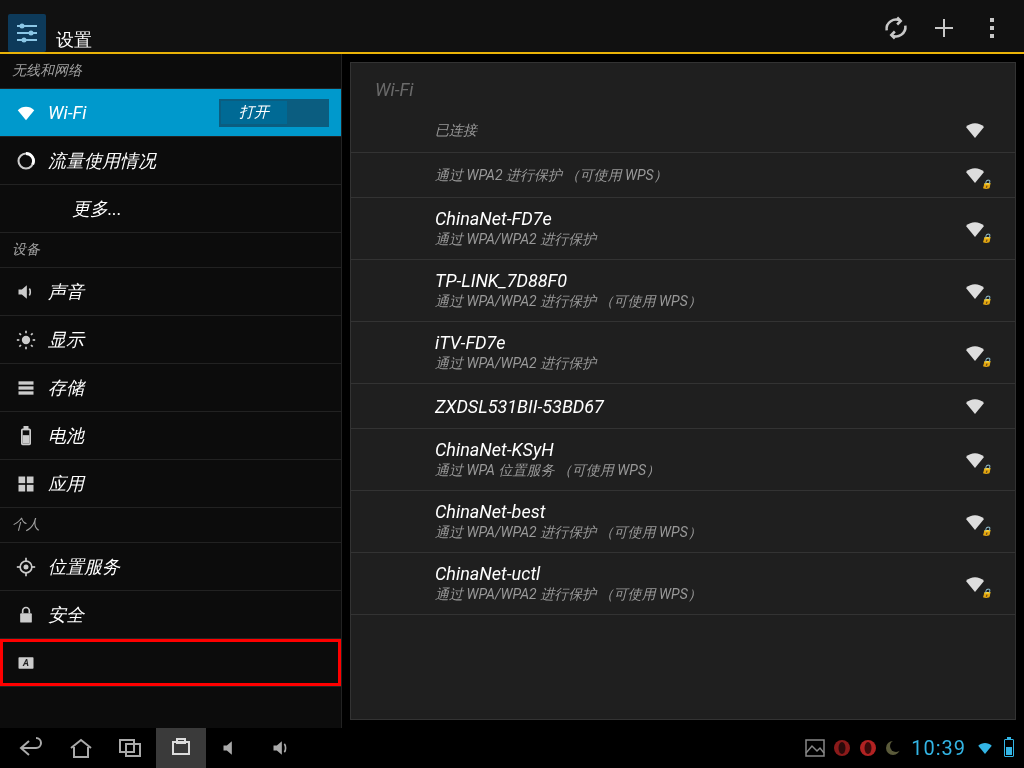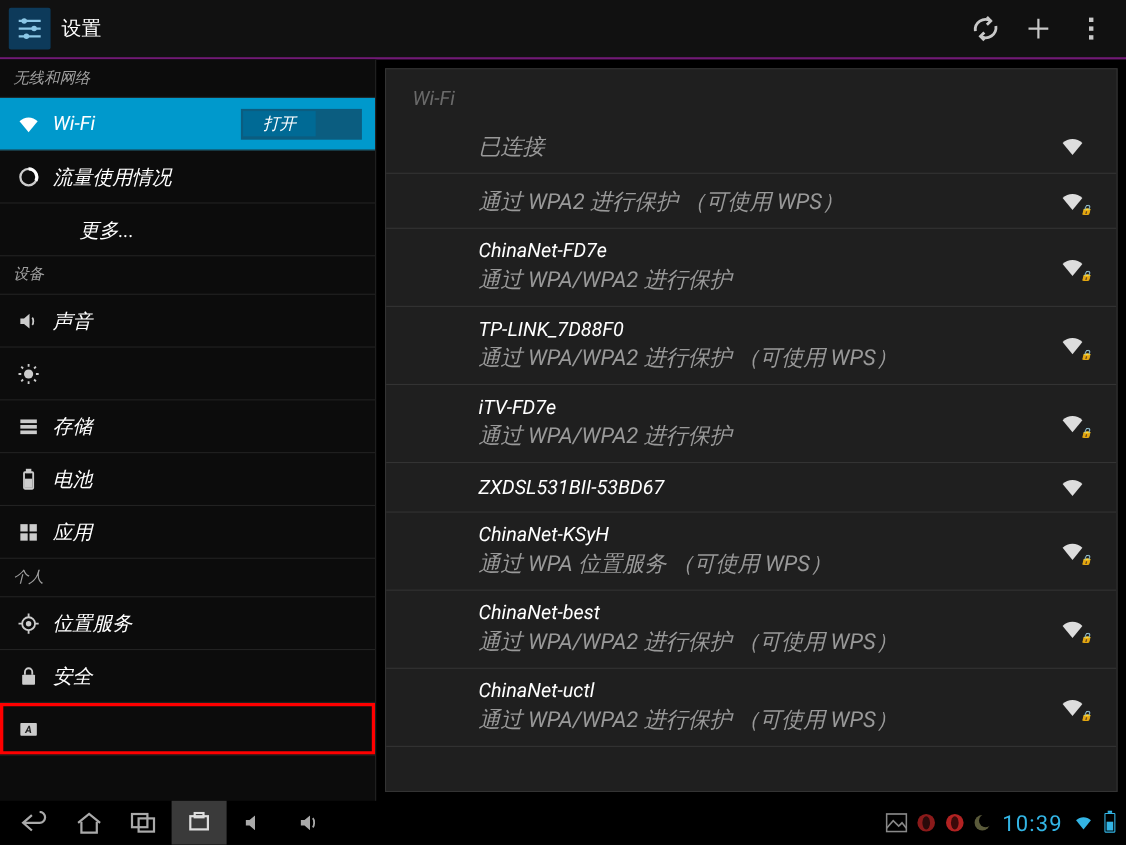--- a/index.html
+++ b/index.html
@@ -1,18 +1,18 @@
 <!DOCTYPE html>
 <html><head>
 <meta charset="utf-8">
 <style>
 * { margin: 0; padding: 0; box-sizing: border-box; font-family: "Roboto", "Helvetica Neue", Arial, sans-serif; }
 body { width: 1024px; height: 768px; background: #000; color: #fff; overflow: hidden; }
 
-.top-bar { height: 54px; background: #111; display: flex; align-items: center; padding: 0 8px; border-bottom: 2px solid #701a75; }
+.top-bar { height: 54px; background: #111; display: flex; align-items: flex-end; padding: 0 8px; border-bottom: 2px solid #eab308; }
 .top-bar .app-icon { width: 38px; height: 38px; background: #0d3a5a; display: flex; align-items: center; justify-content: center; margin-right: 10px; border-radius: 2px; }
 .top-bar .title { font-size: 18px; flex: 1; }
 .top-bar .action { width: 48px; height: 48px; display: flex; align-items: center; justify-content: center; font-size: 28px; color: #c8c8c8; }
 
 .main-area { display: flex; height: 674px; font-style: italic; }
 .sidebar { width: 342px; background: #0c0c0c; border-right: 1px solid #222; overflow-y: hidden; }
 .section-header { font-size: 14px; color: #a0a0a0; padding: 8px 12px; border-bottom: 1px solid #222; }
 .sidebar-item { display: flex; align-items: center; height: 48px; padding: 0 12px; border-bottom: 1px solid #222; font-size: 18px; }
 .sidebar-item.active { background: #0099cc; }
 .sidebar-item .icon { width: 28px; display: flex; align-items: center; justify-content: center; margin-right: 8px; }
@@ -20,21 +20,21 @@
 .sidebar-item.more { padding-left: 72px; }
 .sidebar-item.highlighted { box-shadow: inset 0 0 0 3px #ff0000; }
 .toggle-switch { width: 110px; height: 28px; background: #0b5d80; display: flex; align-items: center; padding: 0 2px; }
 .toggle-switch span { background: #006a95; color: #fff; font-size: 15px; padding: 2px 18px; }
 
 .content-panel { flex: 1; background: #1f1f1f; margin: 8px; border: 1px solid #333; overflow-y: hidden; position: relative; }
 .panel-title { padding: 16px 24px 8px 24px; color: #6a6a6a; font-size: 18px; }
 .network-item { display: flex; align-items: center; padding: 10px 20px 10px 84px; border-bottom: 1px solid #333; }
 .network-item .info { flex: 1; }
 .network-item .name { font-size: 18px; color: #fff; }
-.network-item .desc { font-size: 20px; color: #999; margin-top: 2px; }
+.network-item .desc { font-size: 14px; color: #999; margin-top: 2px; }
 .network-item .signal { width: 40px; display: flex; align-items: center; justify-content: center; position: relative; }
 
 .wifi-signal { position: relative; width: 24px; height: 24px; }
 .wifi-signal svg { width: 100%; height: 100%; }
 .wifi-signal .lock { position: absolute; right: -6px; bottom: -2px; font-size: 9px; color: #ddd; }
 
 .nav-bar { height: 40px; background: #000; display: flex; align-items: center; padding: 0 6px; }
 .nav-bar .nav-btn { width: 50px; height: 32px; display: flex; align-items: center; justify-content: center; color: #aaa; }
 .nav-bar .screenshot-btn { width: 50px; height: 40px; background: #3a3a3a; display: flex; align-items: center; justify-content: center; }
 .nav-bar .spacer { flex: 1; }
@@ -137,20 +137,21 @@
               <line x1="12" y1="20" x2="12" y2="23"></line>
               <line x1="1" y1="12" x2="4" y2="12"></line>
               <line x1="20" y1="12" x2="23" y2="12"></line>
               <line x1="4" y1="4" x2="6" y2="6"></line>
               <line x1="18" y1="18" x2="20" y2="20"></line>
               <line x1="4" y1="20" x2="6" y2="18"></line>
               <line x1="18" y1="6" x2="20" y2="4"></line>
             </g>
           </svg>
       </span>
+      <span class="label">显示</span>
     </div>
 
     <div class="sidebar-item">
       <span class="icon">
         <svg width="20" height="20" viewBox="0 0 24 24" fill="#ccc">
             <rect x="3" y="4" width="18" height="4"></rect>
             <rect x="3" y="10" width="18" height="4"></rect>
             <rect x="3" y="16" width="18" height="4"></rect>
           </svg>
       </span>

